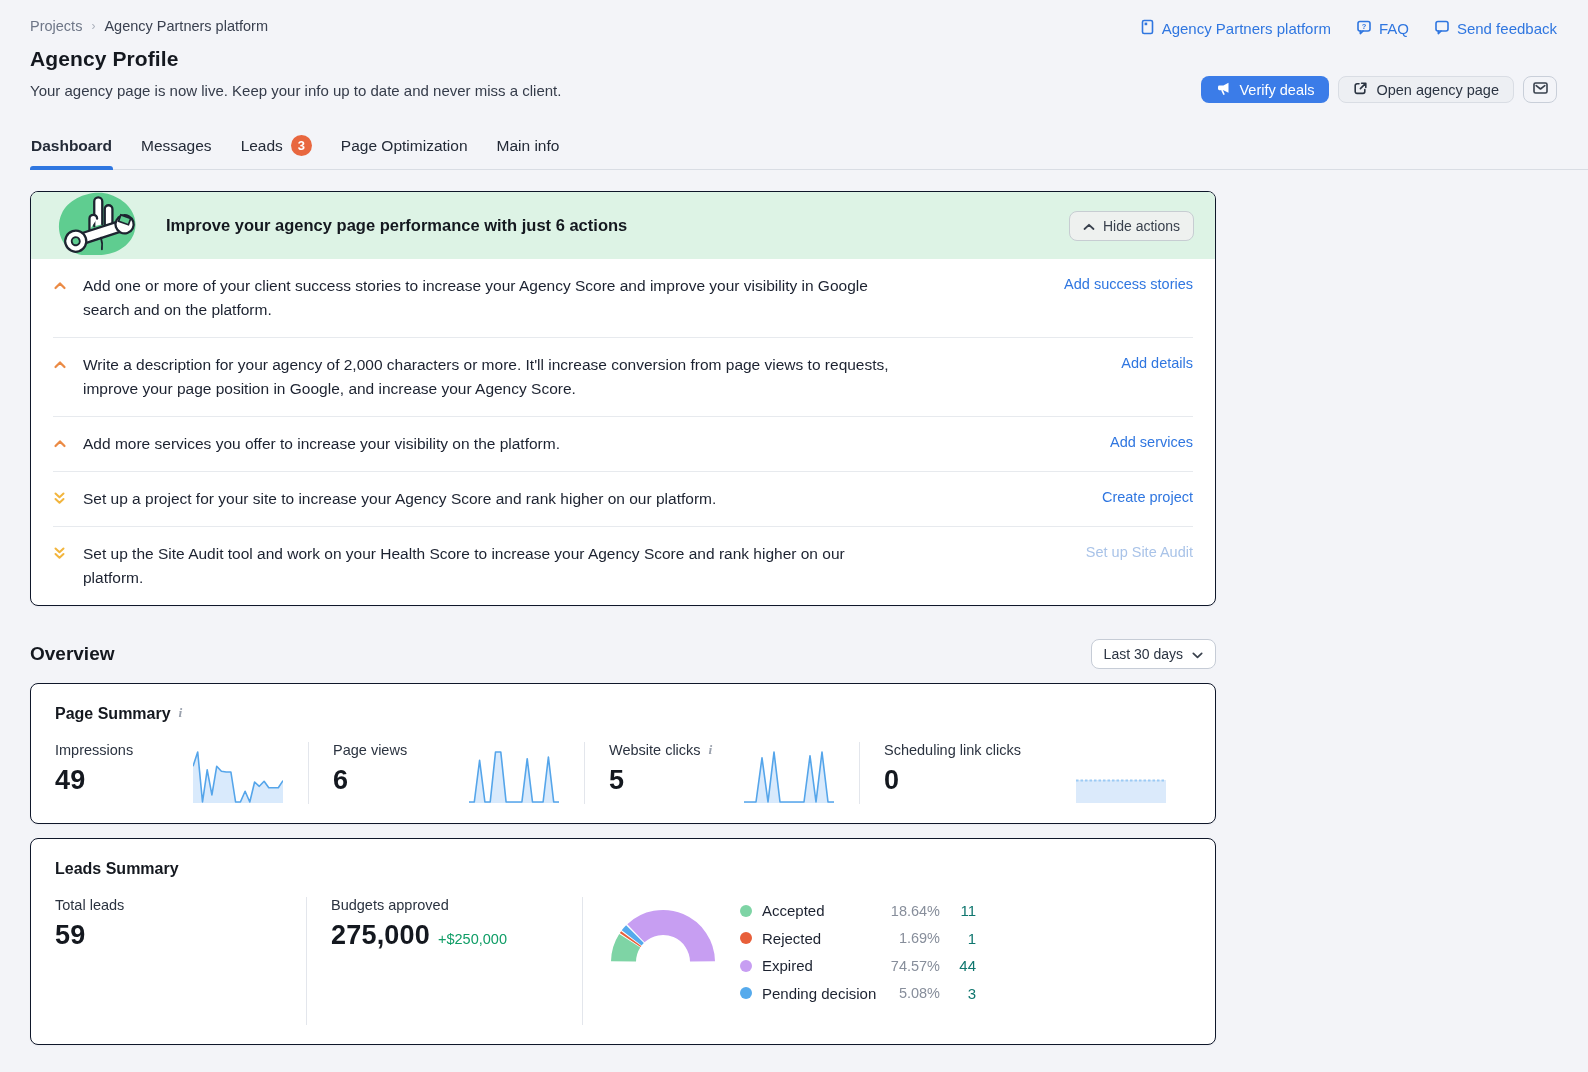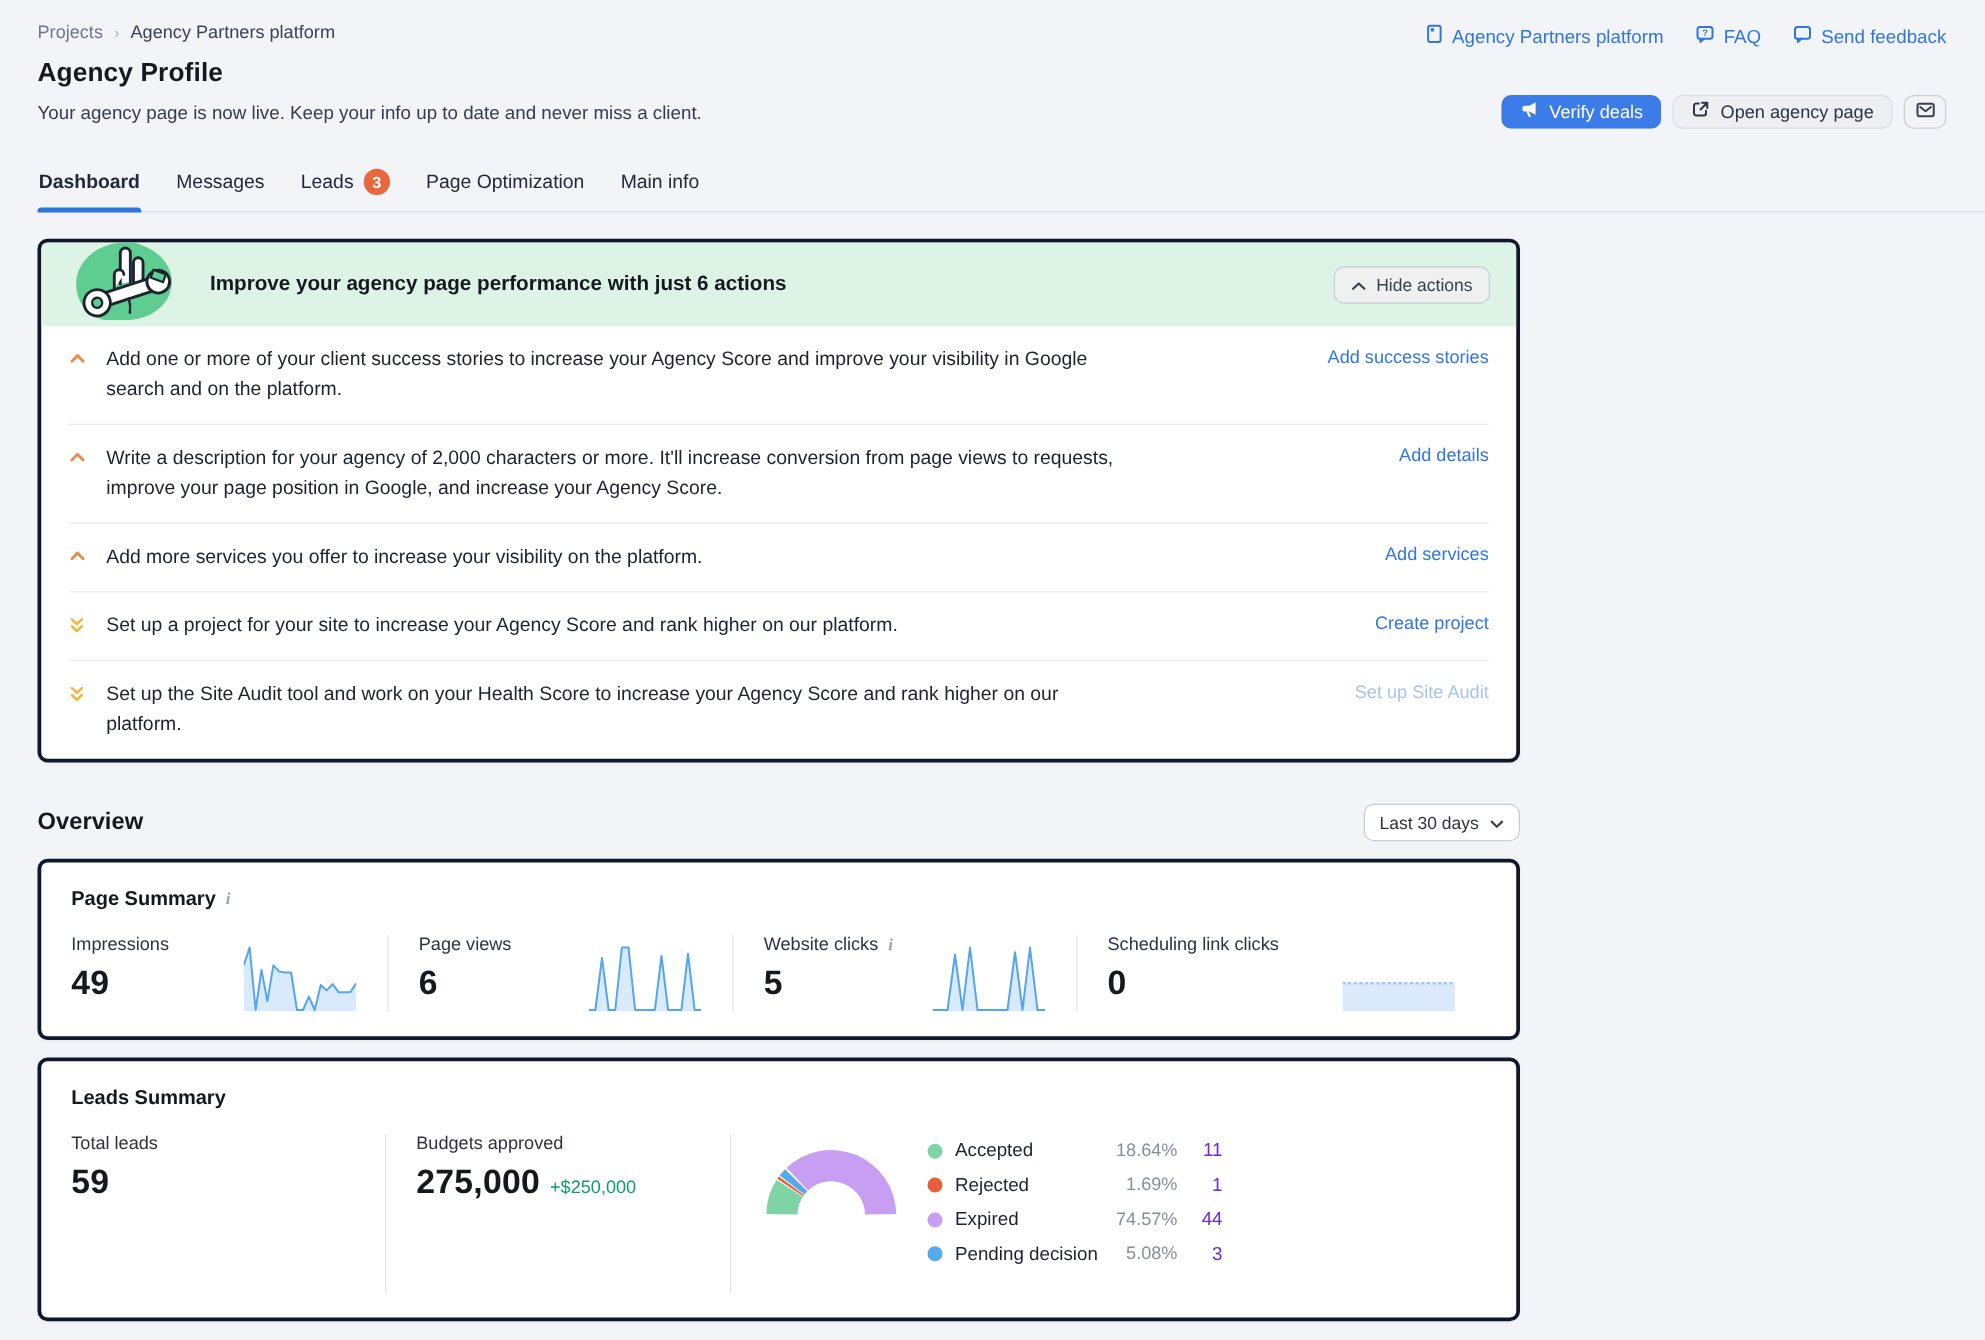--- a/index.html
+++ b/index.html
@@ -29,21 +29,21 @@
   
   .tabs { display:flex; gap:27px; margin:30px 0 0 30px; border-bottom:1px solid #d9dde4; }
   .tab { position:relative; display:flex; align-items:center; gap:8px; padding:6px 1px 13px;
          font-size:15.5px; color:#232a37; cursor:pointer; }
   .tab.active { font-weight:700; }
   .tab.active::after { content:""; position:absolute; left:0; right:0; bottom:-1px; height:4px; border-radius:3px 3px 0 0; background:#2f76e0; }
   .badge { display:inline-flex; align-items:center; justify-content:center; min-width:21px; height:21px;
            border-radius:50%; background:#e8673f; color:#fff; font-size:13px; font-weight:600; }
   
   .content { width:1186px; margin-left:30px; }
-  .card { background:#fff; border:3px solid #0f172a; border-radius:8px; box-shadow:0 1px 2px rgba(20,30,60,.04); }
+  .card { background:#fff; border:1px solid #0f172a; border-radius:8px; box-shadow:0 1px 2px rgba(20,30,60,.04); }
   .actions-card { margin-top:21px; overflow:hidden; }
   .banner { position:relative; height:67px; background:#ddf3e5; display:flex; align-items:center; }
   .banner-art { position:absolute; left:18px; bottom:0; }
   .banner-title { margin-left:135px; font-size:16.5px; font-weight:700; color:#14181f; }
   .hide-btn { position:absolute; right:21px; top:19px; display:flex; align-items:center; gap:8px;
               height:30px; padding:0 13px; background:#eef1ef; border:1px solid #c7cdd2; border-radius:8px;
               font-size:14px; color:#39414d; cursor:pointer; }
   .rows { padding:0 22px 0 22px; }
   .arow { display:flex; align-items:flex-start; padding:15px 0; border-top:1px solid #e7eaee; }
   .arow:first-child { border-top:none;justify-content:space-between; }
@@ -72,21 +72,21 @@
   .lcol + .lcol { border-left:1px solid #e3e6ec; padding-left:24px; }
   .budget-line { display:flex; align-items:baseline; gap:8px; }
   .delta { font-size:14.5px; font-weight:500; color:#0f9d66; }
   .donut-wrap { display:flex; gap:21px; }
   .donut { margin-top:9px; }
   .legend { width:236px; }
   .lg-row { display:flex; align-items:center; height:27.5px; }
   .lg-dot { width:12px; height:12px; border-radius:50%; margin-right:10px; flex:0 0 auto; }
   .lg-label { flex:1; font-size:15px; color:#1c2230; }
   .lg-pct { width:62px; text-align:right; font-size:14.5px; color:#878e9b; }
-  .lg-cnt { width:36px; text-align:right; font-size:15px; color:#6d28d9; }
+  .lg-cnt { width:36px; text-align:right; font-size:15px; color:#0f766e; }
   svg .stroke-ic { fill:none; stroke:currentColor; stroke-width:1.6; stroke-linecap:round; stroke-linejoin:round; }
 </style>
 </head>
 <body>
 
 <div class="page">
 
   <div class="top-links">
     <a class="top-link">
       <span><svg width="15" height="16" viewBox="0 0 15 16" style="color:#2f76e0">

